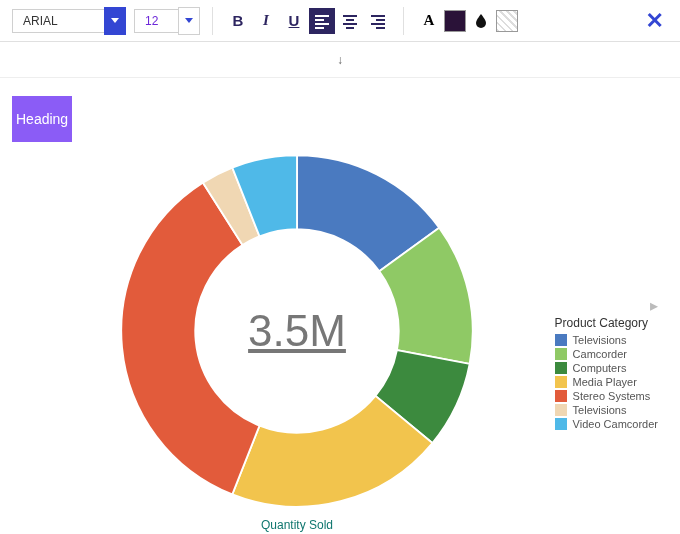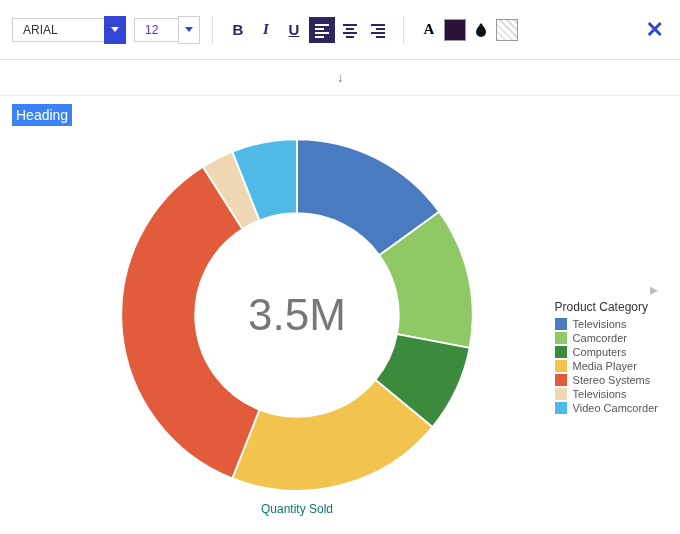--- a/index.html
+++ b/index.html
@@ -1,43 +1,43 @@
 <!DOCTYPE html>
 <html><head>
 <meta charset="utf-8">
 <style>
   * { box-sizing: border-box; margin: 0; padding: 0; }
   body { font-family: Arial, sans-serif; background: #fff; width: 680px; height: 534px; overflow: hidden; }
   
-  .toolbar { display: flex; align-items: center; padding: 0 8px; border-bottom: 1px solid #e0e0e0; gap: 4px; height: 60px; }
+  .toolbar { display: flex; align-items: center; padding: 0 8px; border-bottom: 1px solid #e0e0e0; gap: 4px; height: 42px; }
   .toolbar-group { display: flex; align-items: center; gap: 2px; padding: 0 4px; }
   .toolbar-divider { width: 1px; height: 28px; background: #e0e0e0; margin: 0 4px; }
   
   .font-select { display: flex; align-items: center; height: 28px; }
   .font-name { border: 1px solid #d0d0d0; border-right: 0; padding: 4px 10px; font-size: 12px; width: 92px; color: #333; }
   .font-dd { width: 22px; height: 28px; background: #3346d3; border: 1px solid #3346d3; display: flex; align-items: center; justify-content: center; cursor: pointer; }
   .font-size { border: 1px solid #d0d0d0; border-right: 0; padding: 4px 10px; font-size: 12px; width: 44px; color: #6d28d9; margin-left: 6px; }
   .size-dd { width: 22px; height: 28px; border: 1px solid #d0d0d0; display: flex; align-items: center; justify-content: center; cursor: pointer; }
   
   .tool-btn { width: 26px; height: 26px; display: flex; align-items: center; justify-content: center; cursor: pointer; color: #2d2560; font-weight: bold; font-size: 15px; }
   .tool-btn.active { background: #2d2560; color: #fff; }
   .align-btn svg { width: 16px; height: 16px; }
   .color-swatch { width: 22px; height: 22px; border: 1px solid #999; cursor: pointer; }
   .hatch { background: repeating-linear-gradient(45deg, #ddd, #ddd 2px, #fff 2px, #fff 5px); }
   
   .close-btn { margin-left: auto; margin-right: 8px; color: #3346d3; font-size: 22px; font-weight: bold; cursor: pointer; }
   
   .filter-drop { height: 36px; display: flex; flex-direction: column; align-items: center; justify-content: center; border-bottom: 1px solid #eee; font-size: 12px; color: #666; gap: 1px; }
   
   .canvas { position: relative; padding: 8px 12px; }
-  .heading-chip { display: inline-block; background: #3b82f6; color: #fff; font-size: 14px; padding: 3px 4px; }
+  .heading-chip { display: inline-block; background: #8b5cf6; color: #fff; font-size: 14px; padding: 15px 4px; margin-top: 10px; }
   
   .chart-wrap { position: relative; margin-top: 4px; }
   .donut { position: relative; width: 370px; height: 370px; margin-left: 100px; }
-  .center-text { position: absolute; top: 50%; left: 50%; transform: translate(-50%, -50%); font-size: 44px; color: #777; }
+  .center-text { position: absolute; top: 50%; left: 50%; transform: translate(-50%, -50%); font-size: 44px; color: #777; text-decoration: underline; }
   .chart-caption { text-align: center; font-size: 12px; color: #0f766e; margin-left: 100px; width: 370px; margin-top: 2px; }
   
   .expand-arrow { position: absolute; right: 10px; top: 150px; color: #bbb; cursor: pointer; user-select: none; }
   
   .legend { position: absolute; right: 10px; top: 170px; font-size: 11px; }
   .legend-title { color: #333; margin-bottom: 4px; font-size: 12px; }
   .legend-row { display: flex; align-items: center; gap: 6px; margin-bottom: 2px; }
   .legend-sw { width: 12px; height: 12px; }
   .legend-lbl { color: #555; }
   

